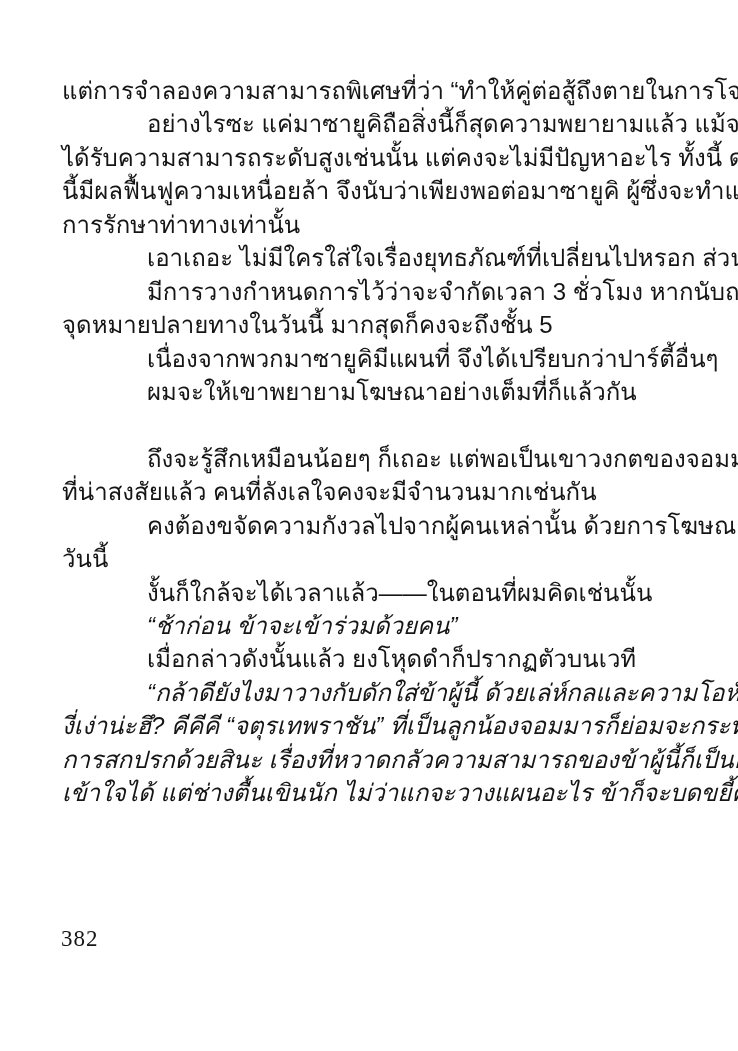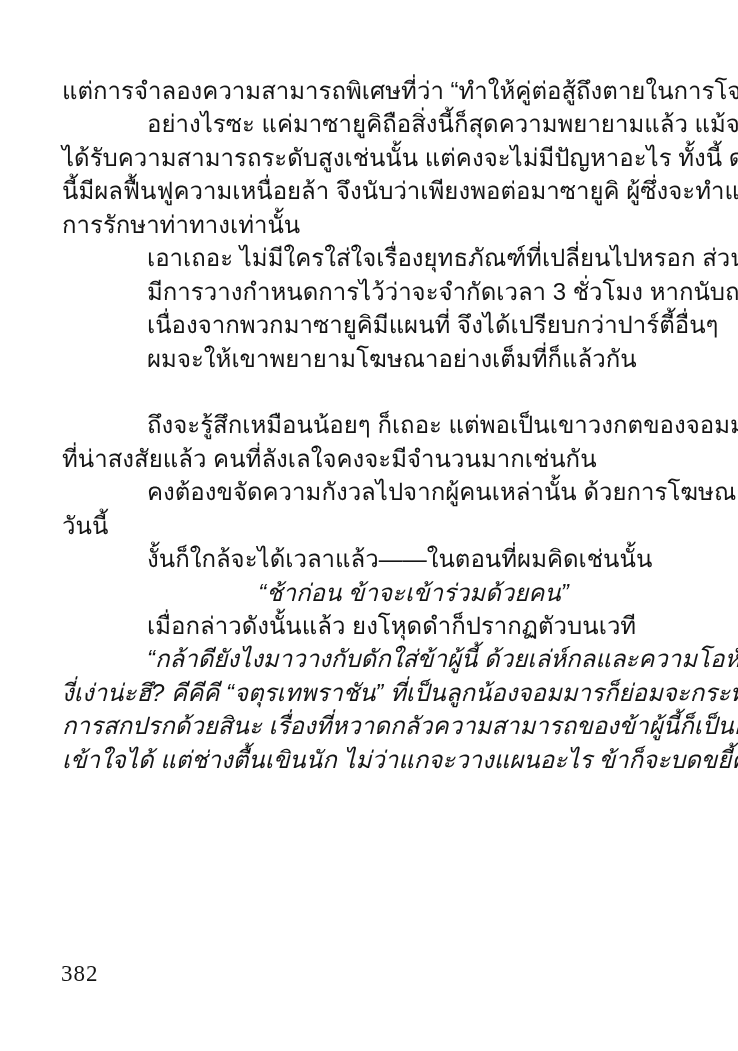--- a/index.html
+++ b/index.html
@@ -20,44 +20,45 @@
     width: 618px;
   }
   .line {
     height: 33.45px;
     line-height: 33.45px;
     font-size: 24px;
     white-space: nowrap;
     letter-spacing: 0px;
   }
   .line.indent { padding-left: 85px; }
-  .line.italic { font-style: italic; text-align: center; }
+  .line.italic { font-style: italic; }
   .line.spacer { height: 33.45px; }
   .page-number {
     position: absolute;
     left: 61px;
-    top: 961px;
+    top: 926px;
     font-family: "Liberation Serif", serif;
     font-size: 23px;
     letter-spacing: 1px;
     color: #151515;
   }
 </style>
 </head>
 <body>
 
 <div class="page">
   <div class="text-block">
       <div class="line">แต่การจำลองความสามารถพิเศษที่ว่า “ทำให้คู่ต่อสู้ถึงตายในการโจมตี</div>
       <div class="line indent">อย่างไรซะ แค่มาซายูคิถือสิ่งนี้ก็สุดความพยายามแล้ว แม้จะไม่</div>
       <div class="line">ได้รับความสามารถระดับสูงเช่นนั้น แต่คงจะไม่มีปัญหาอะไร ทั้งนี้ ดาบเล่ม</div>
       <div class="line">นี้มีผลฟื้นฟูความเหนื่อยล้า จึงนับว่าเพียงพอต่อมาซายูคิ ผู้ซึ่งจะทำแค่</div>
       <div class="line">การรักษาท่าทางเท่านั้น</div>
       <div class="line indent">เอาเถอะ ไม่มีใครใส่ใจเรื่องยุทธภัณฑ์ที่เปลี่ยนไปหรอก ส่วน</div>
       <div class="line indent">มีการวางกำหนดการไว้ว่าจะจำกัดเวลา 3 ชั่วโมง หากนับถอยหลัง</div>
+      <div class="line">จุดหมายปลายทางในวันนี้ มากสุดก็คงจะถึงชั้น 5</div>
       <div class="line indent">เนื่องจากพวกมาซายูคิมีแผนที่ จึงได้เปรียบกว่าปาร์ตี้อื่นๆ</div>
       <div class="line indent">ผมจะให้เขาพยายามโฆษณาอย่างเต็มที่ก็แล้วกัน</div>
       <div class="line spacer"></div>
       <div class="line indent">ถึงจะรู้สึกเหมือนน้อยๆ ก็เถอะ แต่พอเป็นเขาวงกตของจอมมาร</div>
       <div class="line">ที่น่าสงสัยแล้ว คนที่ลังเลใจคงจะมีจำนวนมากเช่นกัน</div>
       <div class="line indent">คงต้องขจัดความกังวลไปจากผู้คนเหล่านั้น ด้วยการโฆษณาของ</div>
       <div class="line">วันนี้</div>
       <div class="line indent">งั้นก็ใกล้จะได้เวลาแล้ว——ในตอนที่ผมคิดเช่นนั้น</div>
       <div class="line indent italic">“ช้าก่อน ข้าจะเข้าร่วมด้วยคน”</div>
       <div class="line indent">เมื่อกล่าวดังนั้นแล้ว ยงโหุดดำก็ปรากฏตัวบนเวที</div>

